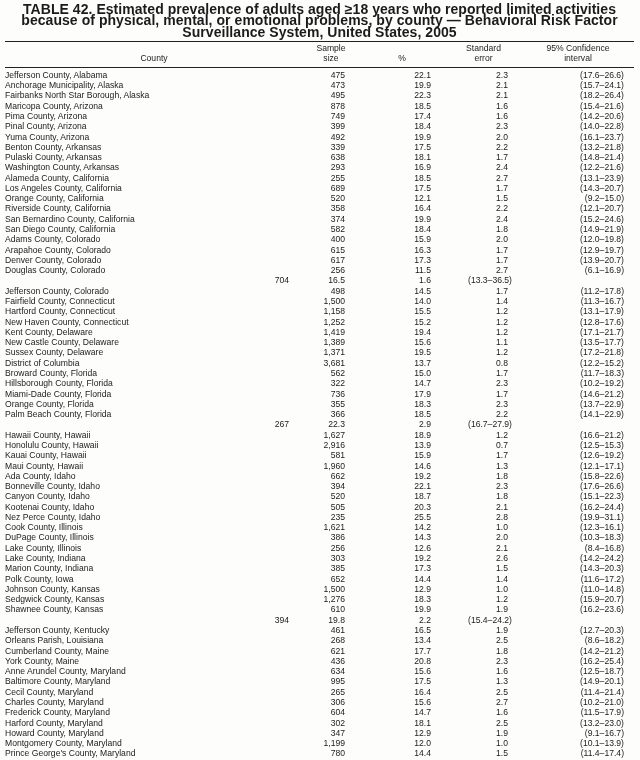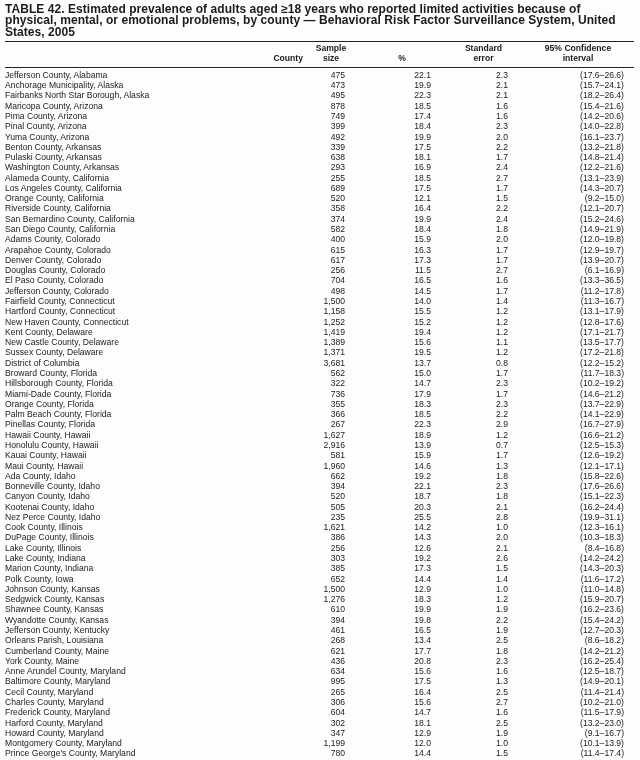--- a/index.html
+++ b/index.html
@@ -9,45 +9,46 @@
     height: 760px;
     background: #fdfdfc;
     font-family: "Liberation Sans", sans-serif;
     color: #1b1b1b;
     overflow: hidden;
     box-sizing: border-box;
     padding: 4px 6px 0 5px;
   }
   .title {
     font-weight: bold;
-    font-size: 12px;
+    font-size: 14px;
     line-height: 11.4px;
     letter-spacing: 0.05px;
+    text-align: center;
   }
   .rule-title {
     border: none;
     border-top: 1.6px solid #222;
     margin: 3px 0 0 0;
   }
   .grid-cols {
     display: grid;
     grid-template-columns: 1fr 56px 86px 77px 112px;
   }
   .header-row {
     align-items: end;
     padding: 2px 0 3px 0;
   }
   .header-cell {
-    font-weight: bold;
+    font-weight: normal;
     font-size: 8.6px;
     line-height: 9.8px;
     white-space: pre-line;
     text-align: center;
   }
-  .header-cell.county { text-align: right; }
+  .header-cell.county { text-align: center; }
   .rule-header {
     border: none;
     border-top: 1.6px solid #222;
     margin: 0 0 2px 0;
   }
   .row {
     font-size: 8.6px;
     line-height: 10.28px;
   }
   .cell { white-space: nowrap; overflow: hidden; }
@@ -226,21 +227,20 @@
 
   <div class="grid-cols row">
     <div class="cell">Douglas County, Colorado</div>
     <div class="cell num">256</div>
     <div class="cell num">11.5</div>
     <div class="cell num">2.7</div>
     <div class="cell ci">(6.1–16.9)</div>
   </div>
 
   <div class="grid-cols row">
-    <div class="cell">El Paso County, Colorado</div>
     <div class="cell num">704</div>
     <div class="cell num">16.5</div>
     <div class="cell num">1.6</div>
     <div class="cell ci">(13.3–36.5)</div>
   </div>
 
   <div class="grid-cols row">
     <div class="cell">Jefferson County, Colorado</div>
     <div class="cell num">498</div>
     <div class="cell num">14.5</div>
@@ -338,21 +338,20 @@
 
   <div class="grid-cols row">
     <div class="cell">Palm Beach County, Florida</div>
     <div class="cell num">366</div>
     <div class="cell num">18.5</div>
     <div class="cell num">2.2</div>
     <div class="cell ci">(14.1–22.9)</div>
   </div>
 
   <div class="grid-cols row">
-    <div class="cell">Pinellas County, Florida</div>
     <div class="cell num">267</div>
     <div class="cell num">22.3</div>
     <div class="cell num">2.9</div>
     <div class="cell ci">(16.7–27.9)</div>
   </div>
 
   <div class="grid-cols row">
     <div class="cell">Hawaii County, Hawaii</div>
     <div class="cell num">1,627</div>
     <div class="cell num">18.9</div>
@@ -490,21 +489,20 @@
 
   <div class="grid-cols row">
     <div class="cell">Shawnee County, Kansas</div>
     <div class="cell num">610</div>
     <div class="cell num">19.9</div>
     <div class="cell num">1.9</div>
     <div class="cell ci">(16.2–23.6)</div>
   </div>
 
   <div class="grid-cols row">
-    <div class="cell">Wyandotte County, Kansas</div>
     <div class="cell num">394</div>
     <div class="cell num">19.8</div>
     <div class="cell num">2.2</div>
     <div class="cell ci">(15.4–24.2)</div>
   </div>
 
   <div class="grid-cols row">
     <div class="cell">Jefferson County, Kentucky</div>
     <div class="cell num">461</div>
     <div class="cell num">16.5</div>

